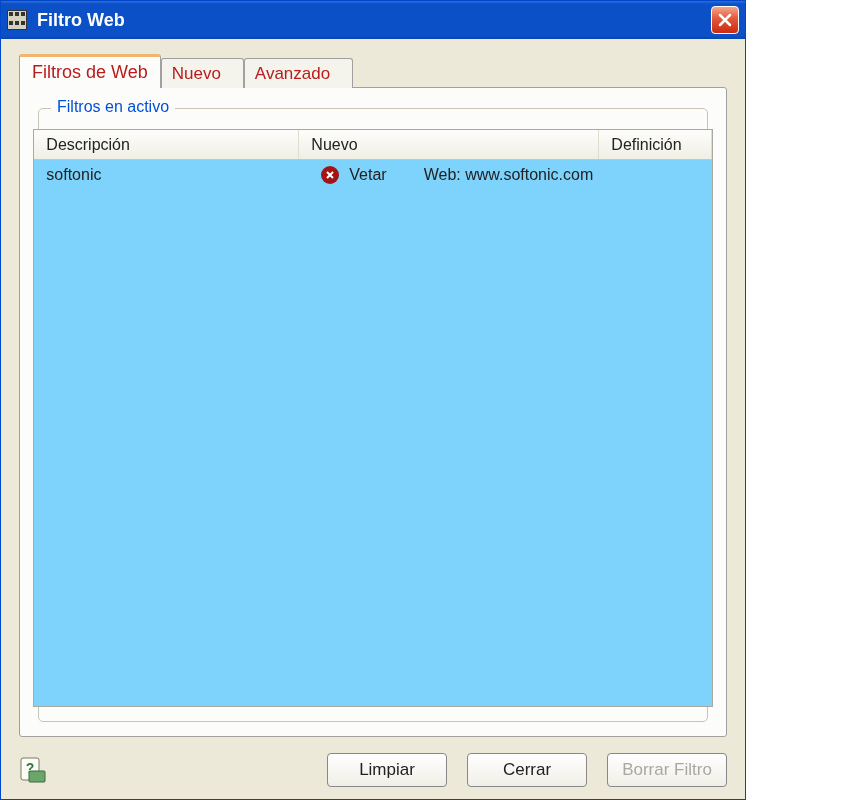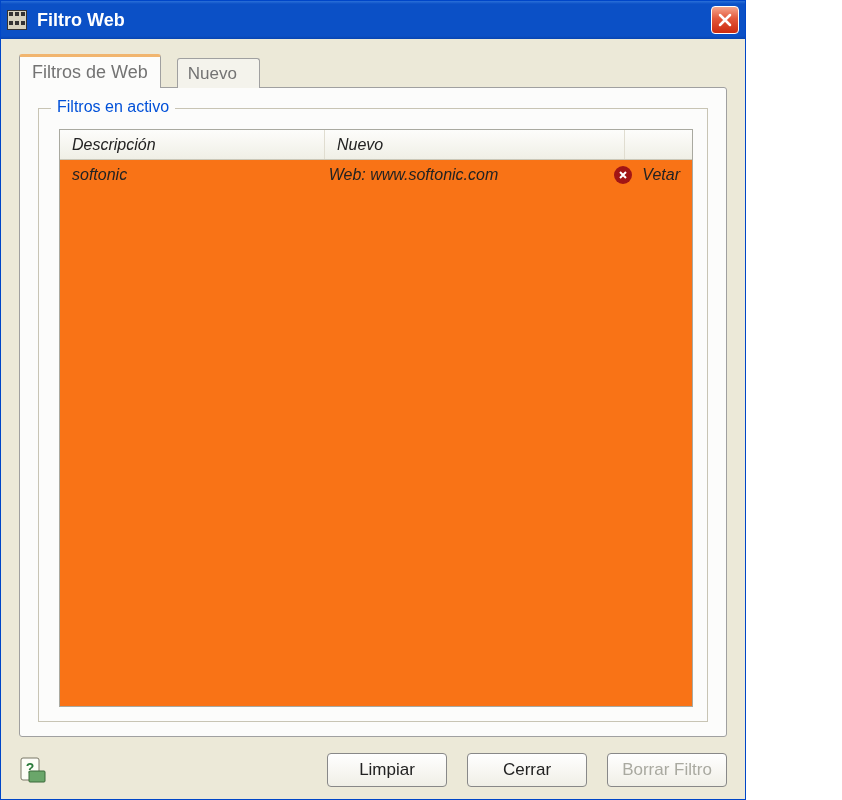--- a/index.html
+++ b/index.html
@@ -70,23 +70,23 @@
       align-items: flex-end;
       position: relative;
       z-index: 2;
     }
     .tab {
       background: #fcfcfb;
       border: 1px solid #a0a0a0;
       border-bottom: none;
       padding: 6px 12px 5px 12px;
       font-size: 18px;
-      color: #737373;
+      color: #b91c1c;
       border-radius: 3px 3px 0 0;
-      margin-right: 16px;
+      margin-right: 0;
       cursor: pointer;
       position: relative;
       top: 1px;
     }
     .tab.active {
       background: #fcfcfb;
       border-top: 3px solid #f1b56f;
       padding-top: 5px;
       z-index: 3;
     }
@@ -102,43 +102,43 @@
       border-radius: 0 3px 3px 3px;
       padding: 20px 18px 14px 18px;
       display: flex;
       flex-direction: column;
       position: relative;
       top: 0;
     }
     .groupbox {
       flex: 1;
       border: 1px solid #c8c4b4;
-      border-radius: 0;
-      position: relative;
-      padding: 20px 14px 14px 20px;
-      display: flex;
-      flex-direction: column;
+      border-radius: 5px;
+      position: relative;
+      padding: 20px 14px 14px 14px;
+      display: flex;
+      flex-direction: column;
+      align-items: center;
     }
     .groupbox-label {
       position: absolute;
       top: -11px;
       left: 12px;
       background: #fcfcfb;
       padding: 0 6px;
       color: #0050d8;
       font-size: 16px;
     }
     .listview {
       flex: 1;
       border: 1px solid #a9a9a0;
-      background: #f97316;
+      background: #7dd3fc;
       overflow: hidden;
       display: flex;
       flex-direction: column;
-      font-style: italic;
     }
     .lv-header {
       display: flex;
       background: linear-gradient(to bottom, #fdfdfb 0%, #f0efe6 100%);
       border-bottom: 1px solid #cac7b8;
       height: 30px;
       font-size: 16px;
       color: #222;
     }
     .lv-col {
@@ -218,43 +218,45 @@
       <svg viewBox="0 0 16 16">
         <path d="M3 3 L13 13 M13 3 L3 13" stroke="#fff" stroke-width="2.5" stroke-linecap="round"></path>
       </svg>
     </div>
   </div>
 
   <div class="window-body">
     <div class="tabs-row">
       <div class="tab active">Filtros de Web</div>
       <div class="tab inactive">Nuevo</div>
+      <div class="tab inactive">Avanzado</div>
     </div>
 
     <div class="tabpanel">
       <div class="groupbox">
         <div class="groupbox-label">Filtros en activo</div>
 
         <div class="listview">
           <div class="lv-header">
             <div class="lv-col col-desc">Descripción</div>
             <div class="lv-col col-norma">Nuevo</div>
+            <div class="lv-col col-def">Definición</div>
           </div>
           <div class="lv-body">
             <div class="lv-row">
               <div class="lv-cell col-desc">softonic</div>
-              <div class="lv-cell col-norma">Web: www.softonic.com</div>
               <div class="lv-cell col-def">
                 <span class="deny-icon">
                   <svg viewBox="0 0 10 10">
                       <path d="M2 2 L8 8 M8 2 L2 8" stroke="#fff" stroke-width="2"></path>
                     </svg>
                 </span>
                 <span>Vetar</span>
               </div>
+              <div class="lv-cell col-norma">Web: www.softonic.com</div>
             </div>
           </div>
         </div>
       </div>
     </div>
 
     <div class="button-row">
       <div class="help-icon">
         <svg width="26" height="26" viewBox="0 0 26 26">
           <rect x="1" y="1" width="18" height="22" rx="2" fill="#fdfdf7" stroke="#7a7868" stroke-width="1"></rect>

